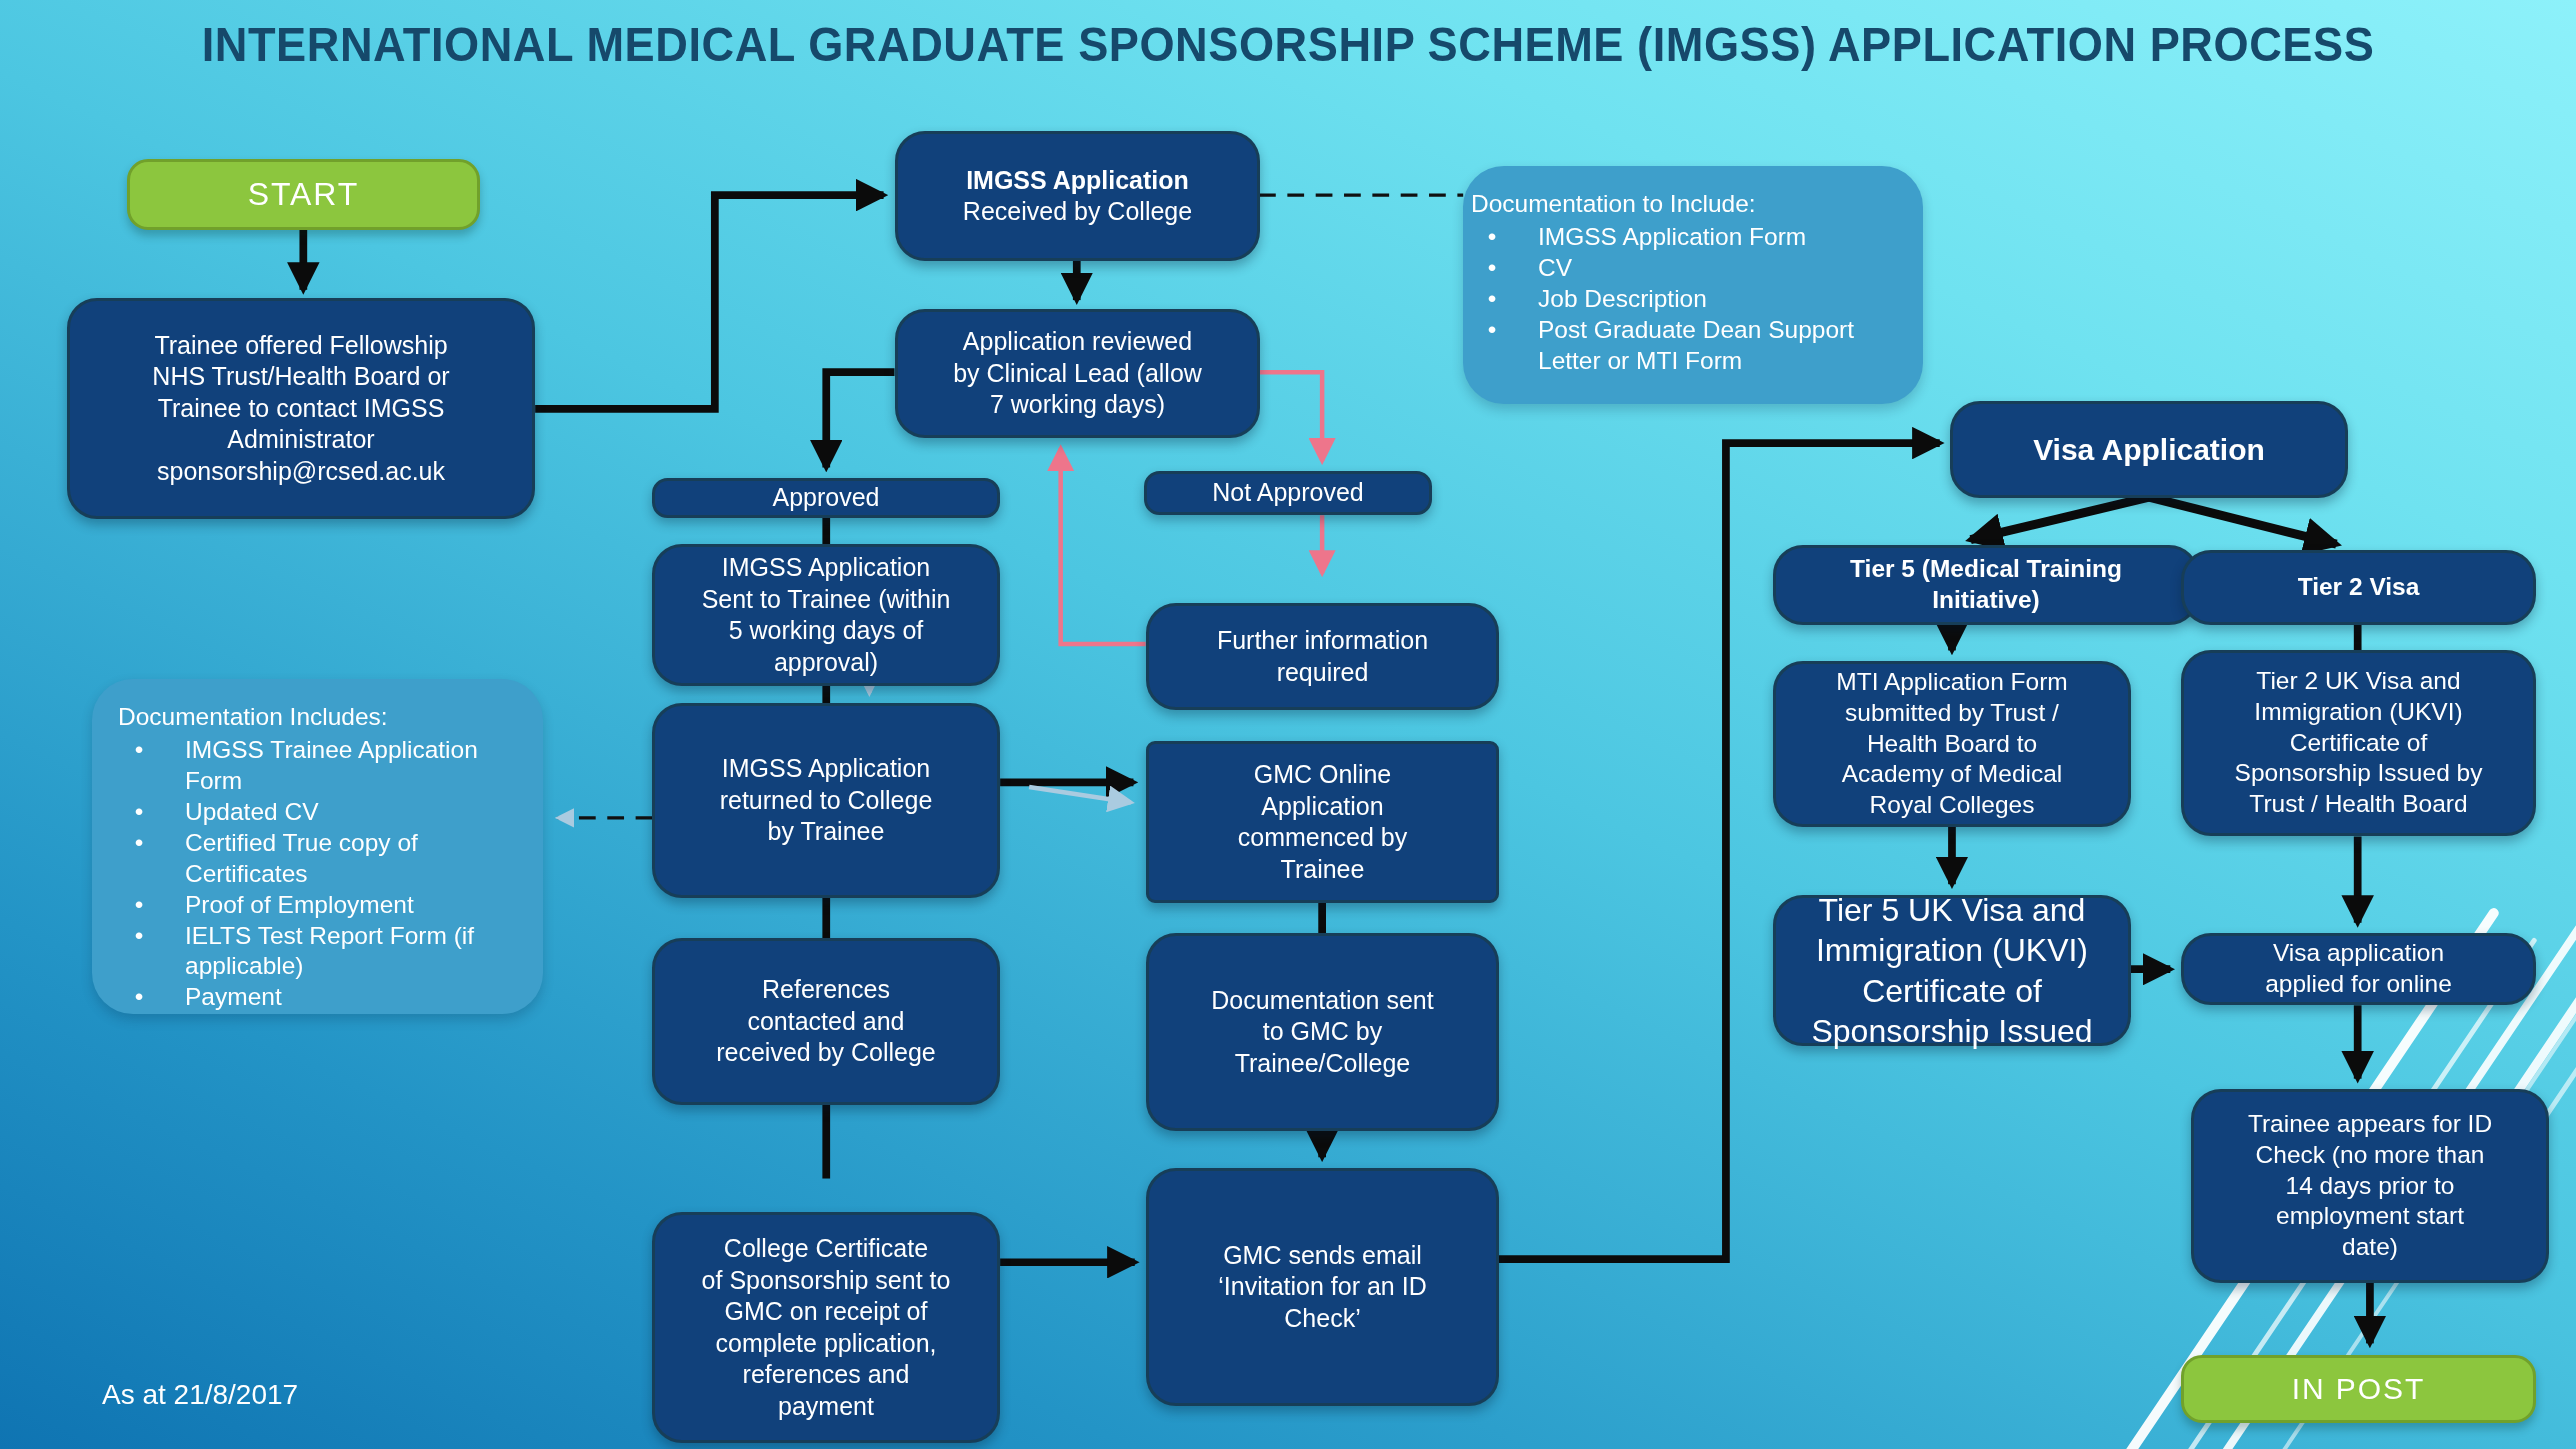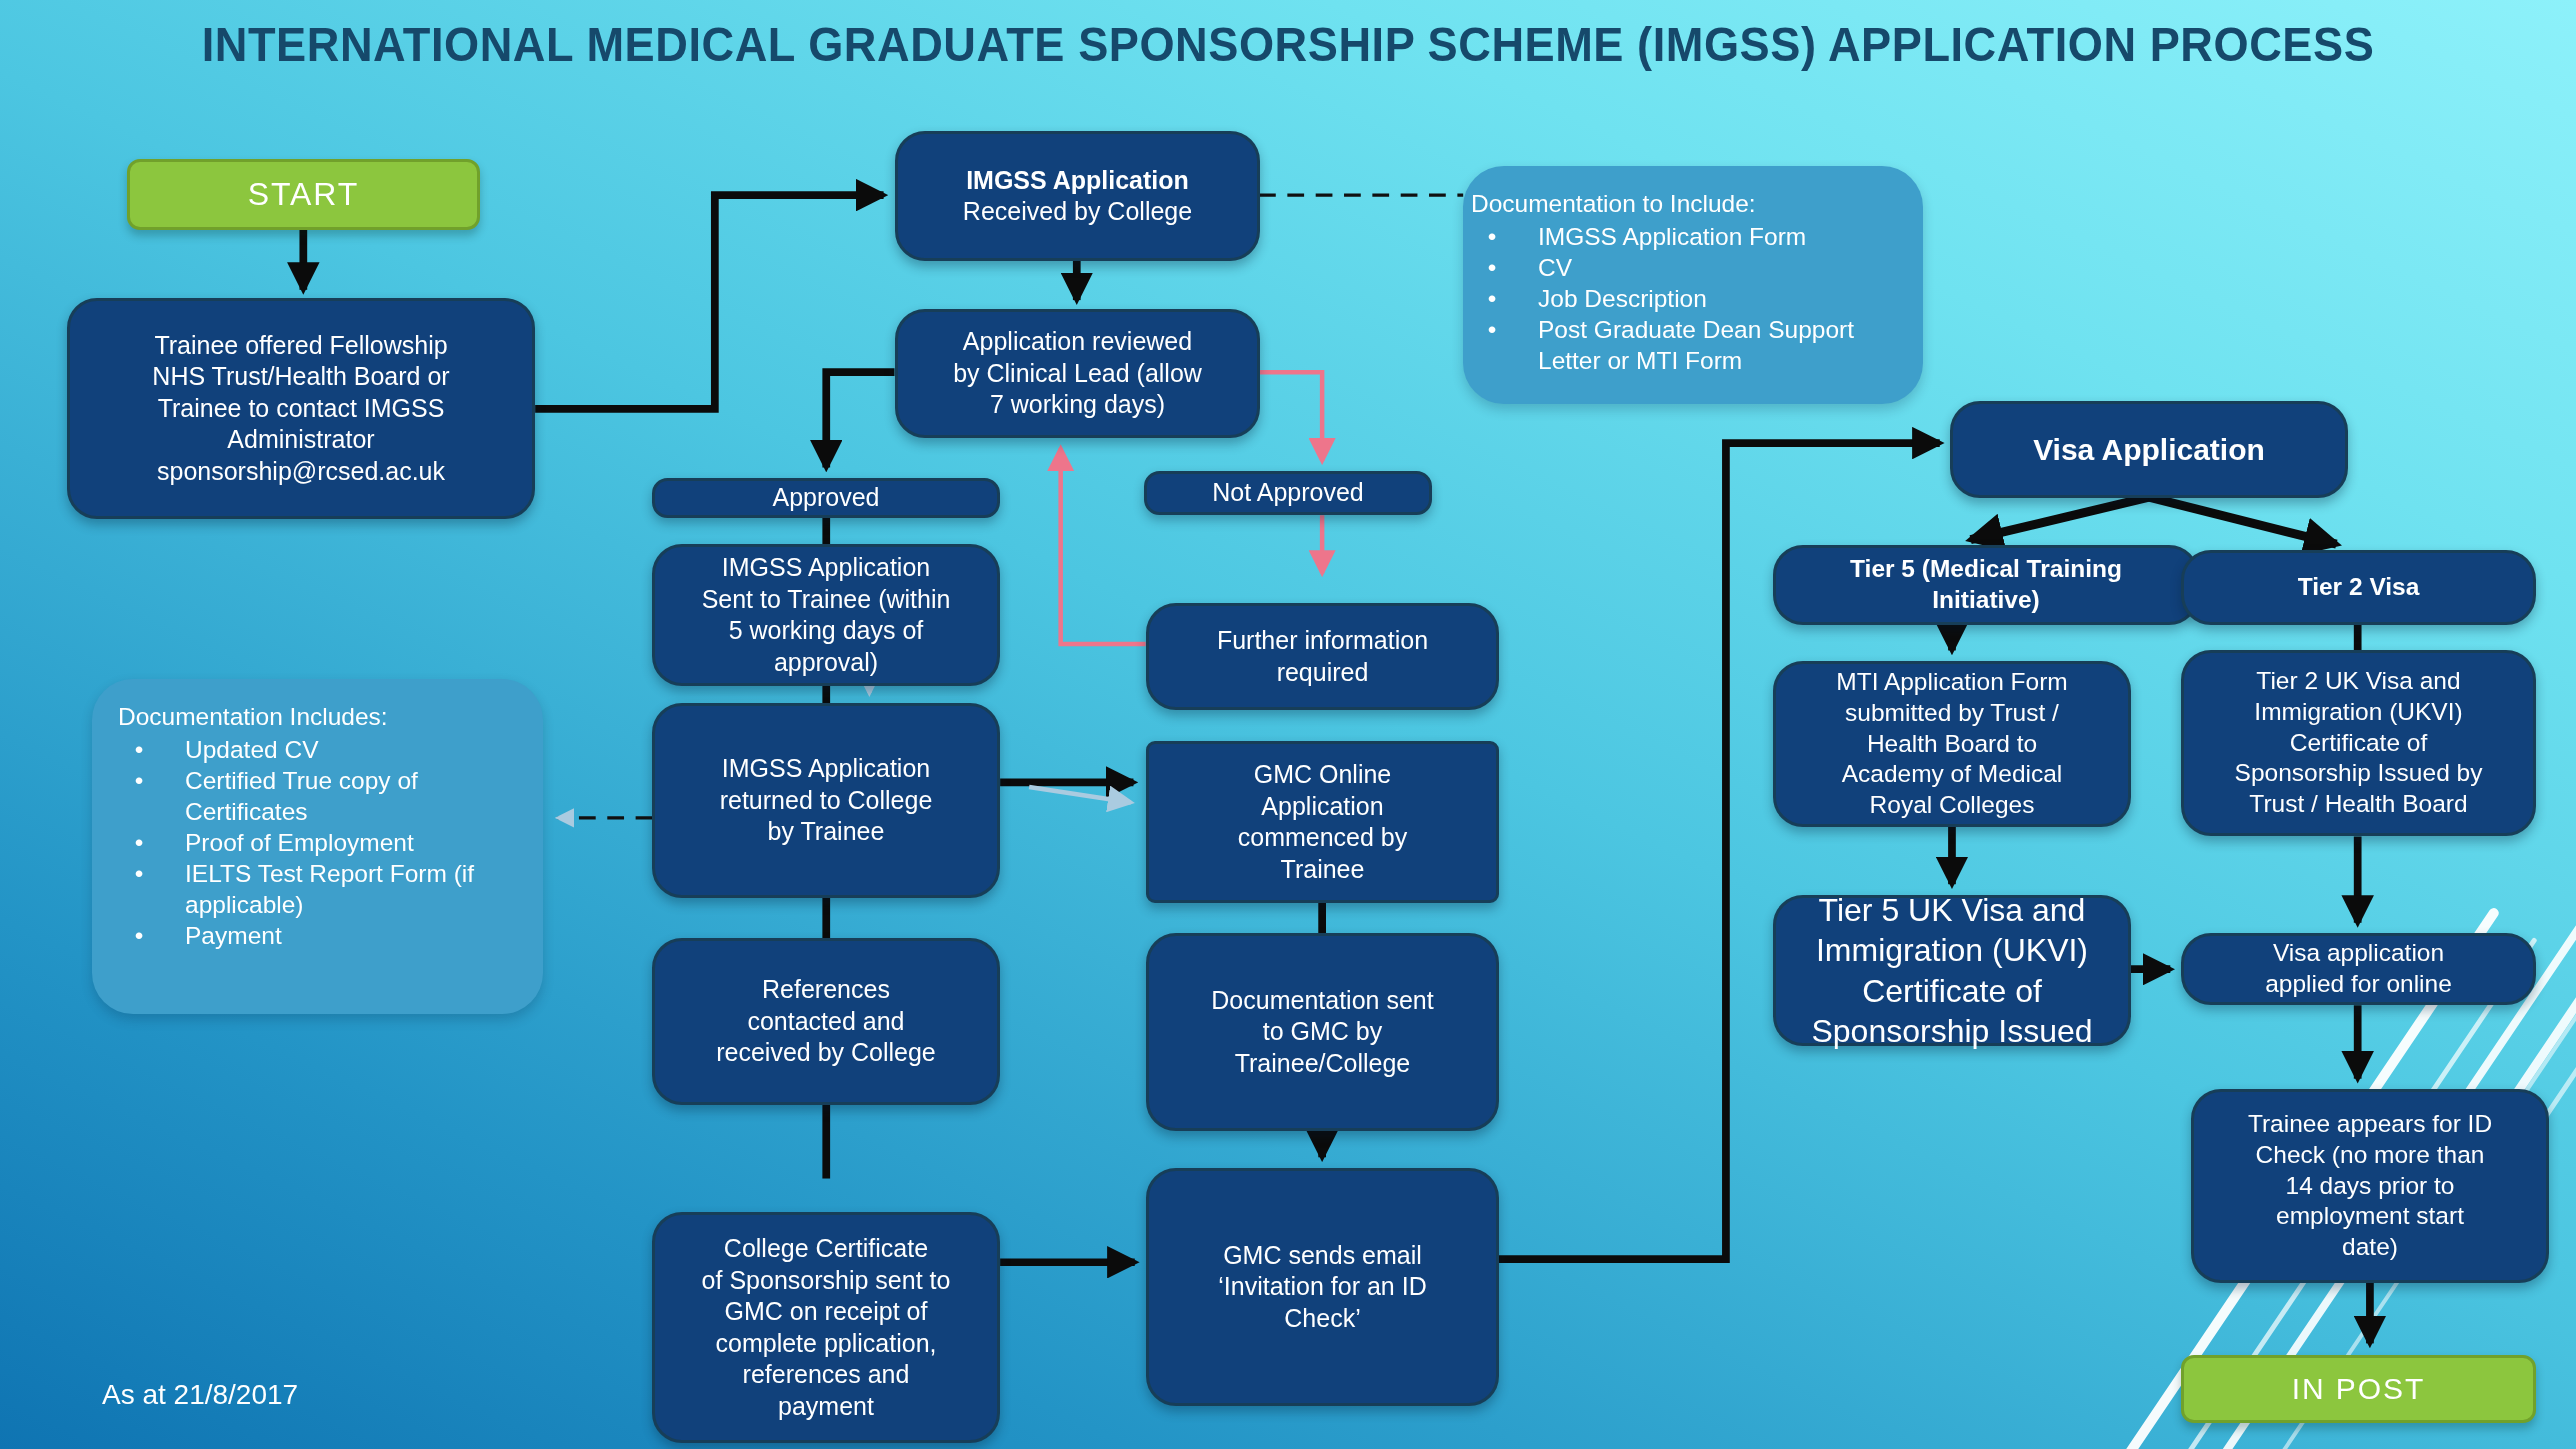--- a/index.html
+++ b/index.html
@@ -24,21 +24,21 @@
     display:flex;align-items:center;justify-content:center;
     text-align:center;color:#ffffff;font-size:25px;line-height:1.26;
     white-space:pre-line;padding:7.7px 16.7px;
   }
   .navy{
     background:#11417b;border:3.9px solid #173e58;border-radius:30px;
     box-shadow:0 5.2px 10.3px rgba(0,25,50,.30);
   }
   .banner{border-radius:15.5px;padding:3.9px 11.6px;}
   .green{
-    background:#8cc63e;border:3.9px solid #71a12b;border-radius:13px;
+    background:#8cc63e;border:3.9px solid #71a12b;border-radius:21px;
     box-shadow:0 5.2px 9px rgba(0,40,30,.25);
     font-size:32px;letter-spacing:1.9px;
   }
   .panel{
     background:#3e9fcb;border:none;border-radius:41px;
     box-shadow:0 5.2px 11.6px rgba(0,30,60,.20);
     align-items:flex-start;justify-content:flex-start;text-align:left;
     flex-direction:column;font-size:24.5px;padding:23px 26px;white-space:normal;
   }
   .panel .heading{margin:0 0 2.6px 0;}
@@ -174,20 +174,21 @@
   </div>
 
   <div class="node navy" style="left:1146px;top:583px;width:353px;height:107px;margin-top:20px;">
     <span>Further information
 required</span>
   </div>
 
   <div class="node panel" style="left:92px;top:679px;width:451px;height:335px;">
     <p class="heading">Documentation Includes:</p>
     <ul>
+        <li>IMGSS Trainee Application Form</li>
         <li>Updated CV</li>
         <li>Certified True copy of Certificates</li>
         <li>Proof of Employment</li>
         <li>IELTS Test Report Form (if applicable)</li>
         <li>Payment</li>
       </ul>
   </div>
 
   <div class="node navy" style="left:652px;top:703px;width:348px;height:195px;">
     <span>IMGSS Application

